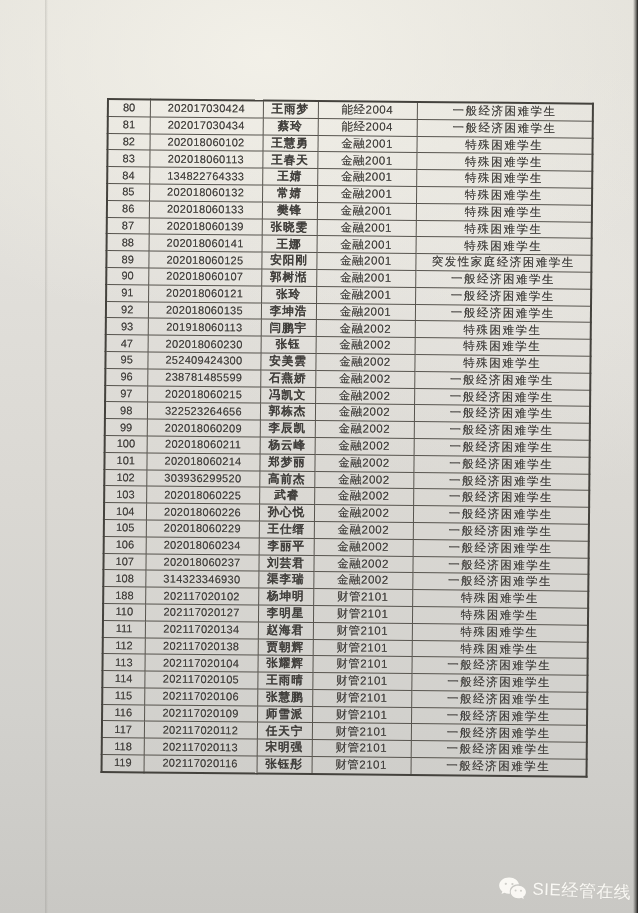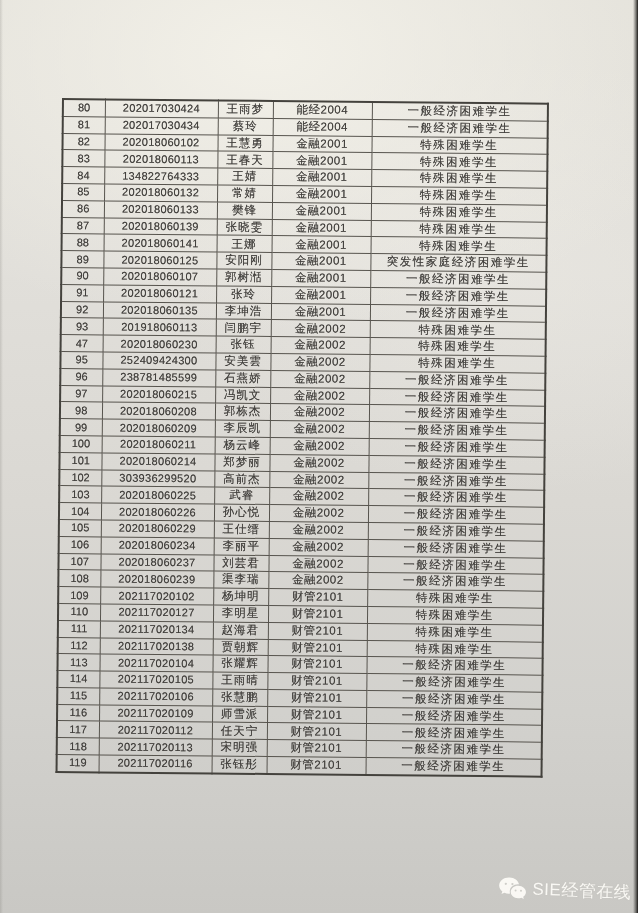--- a/index.html
+++ b/index.html
@@ -29,40 +29,40 @@
   }
   .doc-table td{
     height:15.8px;padding:0 1px;border:1px solid #57544e;
     text-align:center;vertical-align:middle;
     color:#413f3c;font-size:11.5px;line-height:1;
     white-space:nowrap;overflow:hidden;
     text-shadow:0 0 0.5px rgba(64,62,58,0.65);
   }
   .doc-table .c0{font-size:11px;}
   .doc-table .c1{font-size:11px;letter-spacing:0.3px;}
-  .doc-table .c2{letter-spacing:1px;}
+  .doc-table .c2{letter-spacing:1px;font-weight:bold;}
   .doc-table .c3{letter-spacing:0.5px;}
   .doc-table .c4{letter-spacing:1.5px;}
   .doc-table tr:last-child td{border-bottom:1px solid #57544e;}
 
   .watermark{
     position:absolute;right:7px;bottom:9px;
     display:flex;align-items:center;gap:6px;
     transform:rotate(2deg);transform-origin:100% 100%;
     color:rgba(252,251,247,0.95);
     font-size:17px;letter-spacing:0.5px;
     text-shadow:0 0 1px rgba(190,188,182,0.6);
     user-select:none;
   }
   .watermark .wicon{display:inline-block;line-height:0;}
 </style>
 </head>
 <body>
 
-<div style="position:absolute;inset:0;">
+<div style="position:absolute;inset:0;margin-left:45px;">
 
   <div class="photo-edge-left"></div>
   <div class="photo-edge-right"></div>
 
   <table class="doc-table">
     <colgroup>
       <col style="width:42px">
       <col style="width:113px">
       <col style="width:55px">
       <col style="width:99px">
@@ -190,21 +190,21 @@
         </tr>
         <tr>
           <td class="c0">97</td>
           <td class="c1">202018060215</td>
           <td class="c2">冯凯文</td>
           <td class="c3">金融2002</td>
           <td class="c4">一般经济困难学生</td>
         </tr>
         <tr>
           <td class="c0">98</td>
-          <td class="c1">202018060208</td>
+          <td class="c1">322523264656</td>
           <td class="c2">郭栋杰</td>
           <td class="c3">金融2002</td>
           <td class="c4">一般经济困难学生</td>
         </tr>
         <tr>
           <td class="c0">99</td>
           <td class="c1">202018060209</td>
           <td class="c2">李辰凯</td>
           <td class="c3">金融2002</td>
           <td class="c4">一般经济困难学生</td>
@@ -260,27 +260,27 @@
         </tr>
         <tr>
           <td class="c0">107</td>
           <td class="c1">202018060237</td>
           <td class="c2">刘芸君</td>
           <td class="c3">金融2002</td>
           <td class="c4">一般经济困难学生</td>
         </tr>
         <tr>
           <td class="c0">108</td>
-          <td class="c1">202018060239</td>
+          <td class="c1">314323346930</td>
           <td class="c2">渠李瑞</td>
           <td class="c3">金融2002</td>
           <td class="c4">一般经济困难学生</td>
         </tr>
         <tr>
-          <td class="c0">109</td>
+          <td class="c0">188</td>
           <td class="c1">202117020102</td>
           <td class="c2">杨坤明</td>
           <td class="c3">财管2101</td>
           <td class="c4">特殊困难学生</td>
         </tr>
         <tr>
           <td class="c0">110</td>
           <td class="c1">202117020127</td>
           <td class="c2">李明星</td>
           <td class="c3">财管2101</td>

